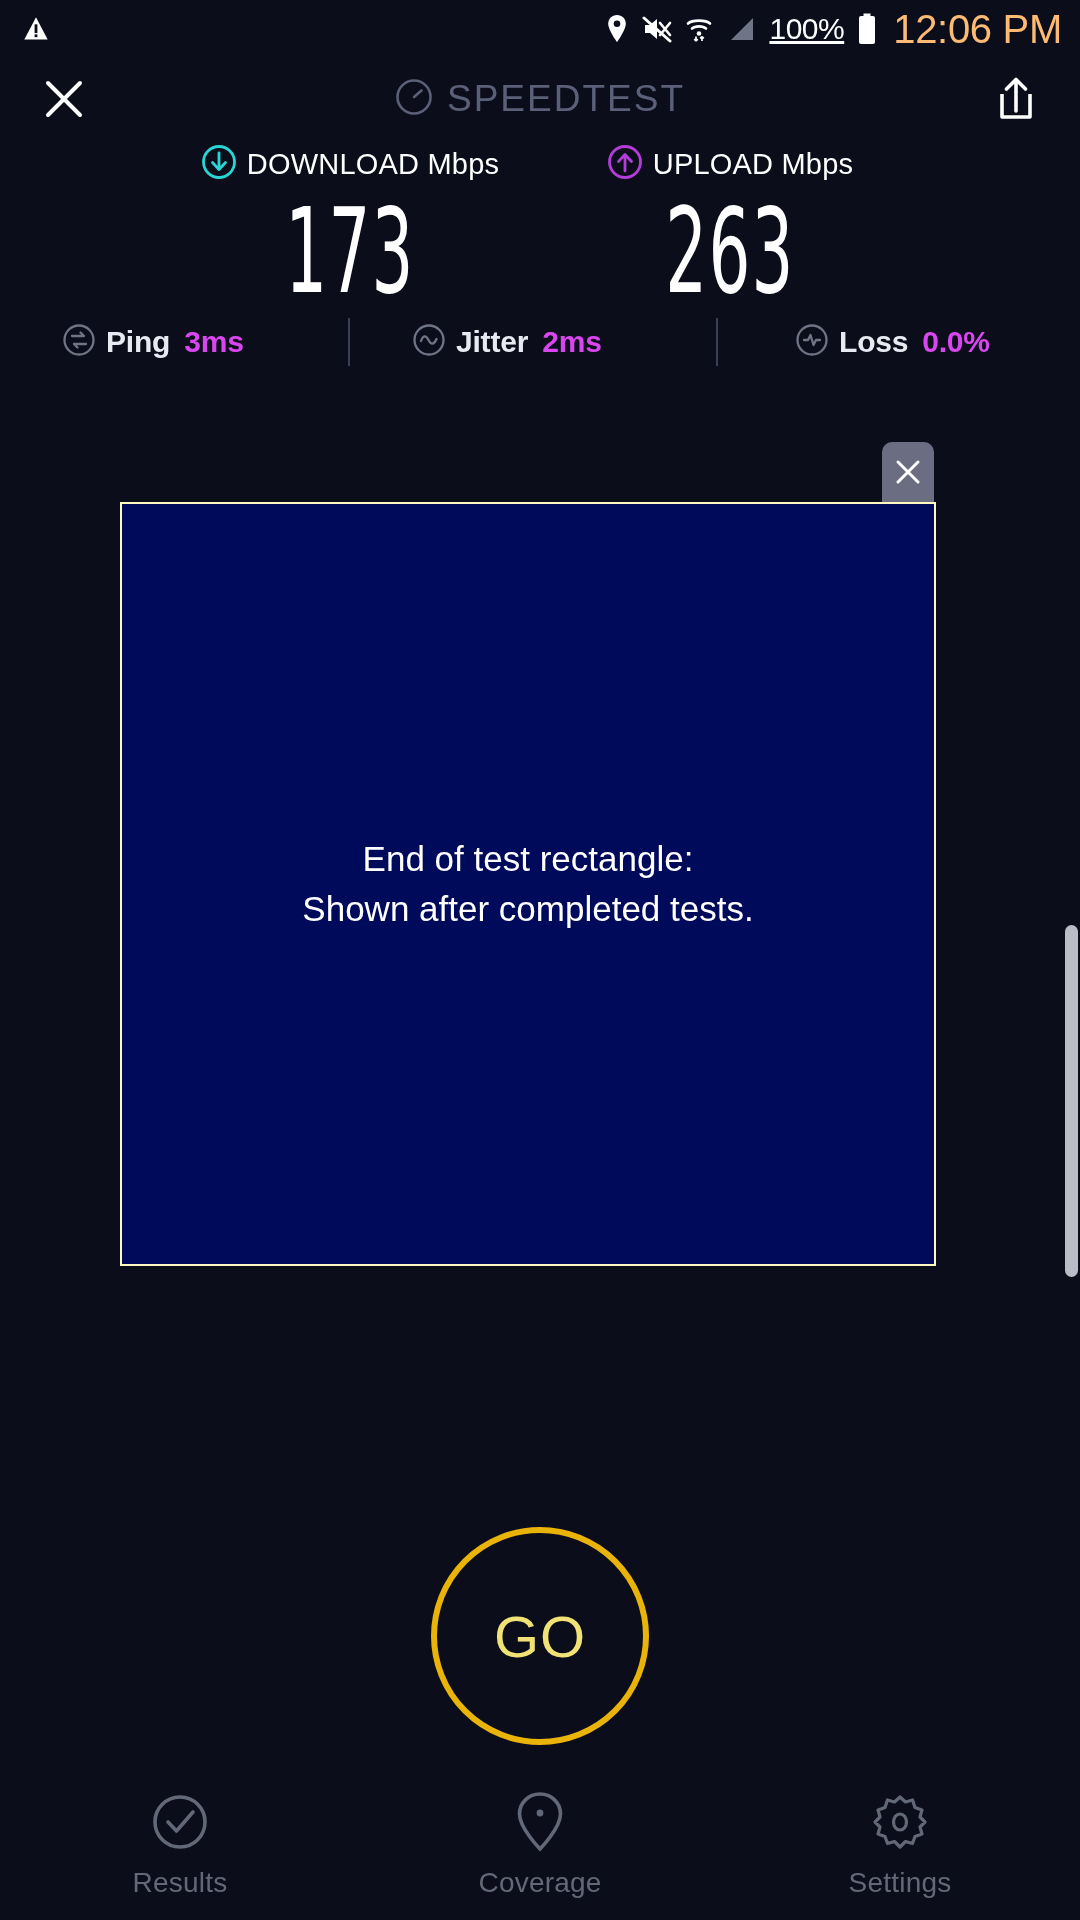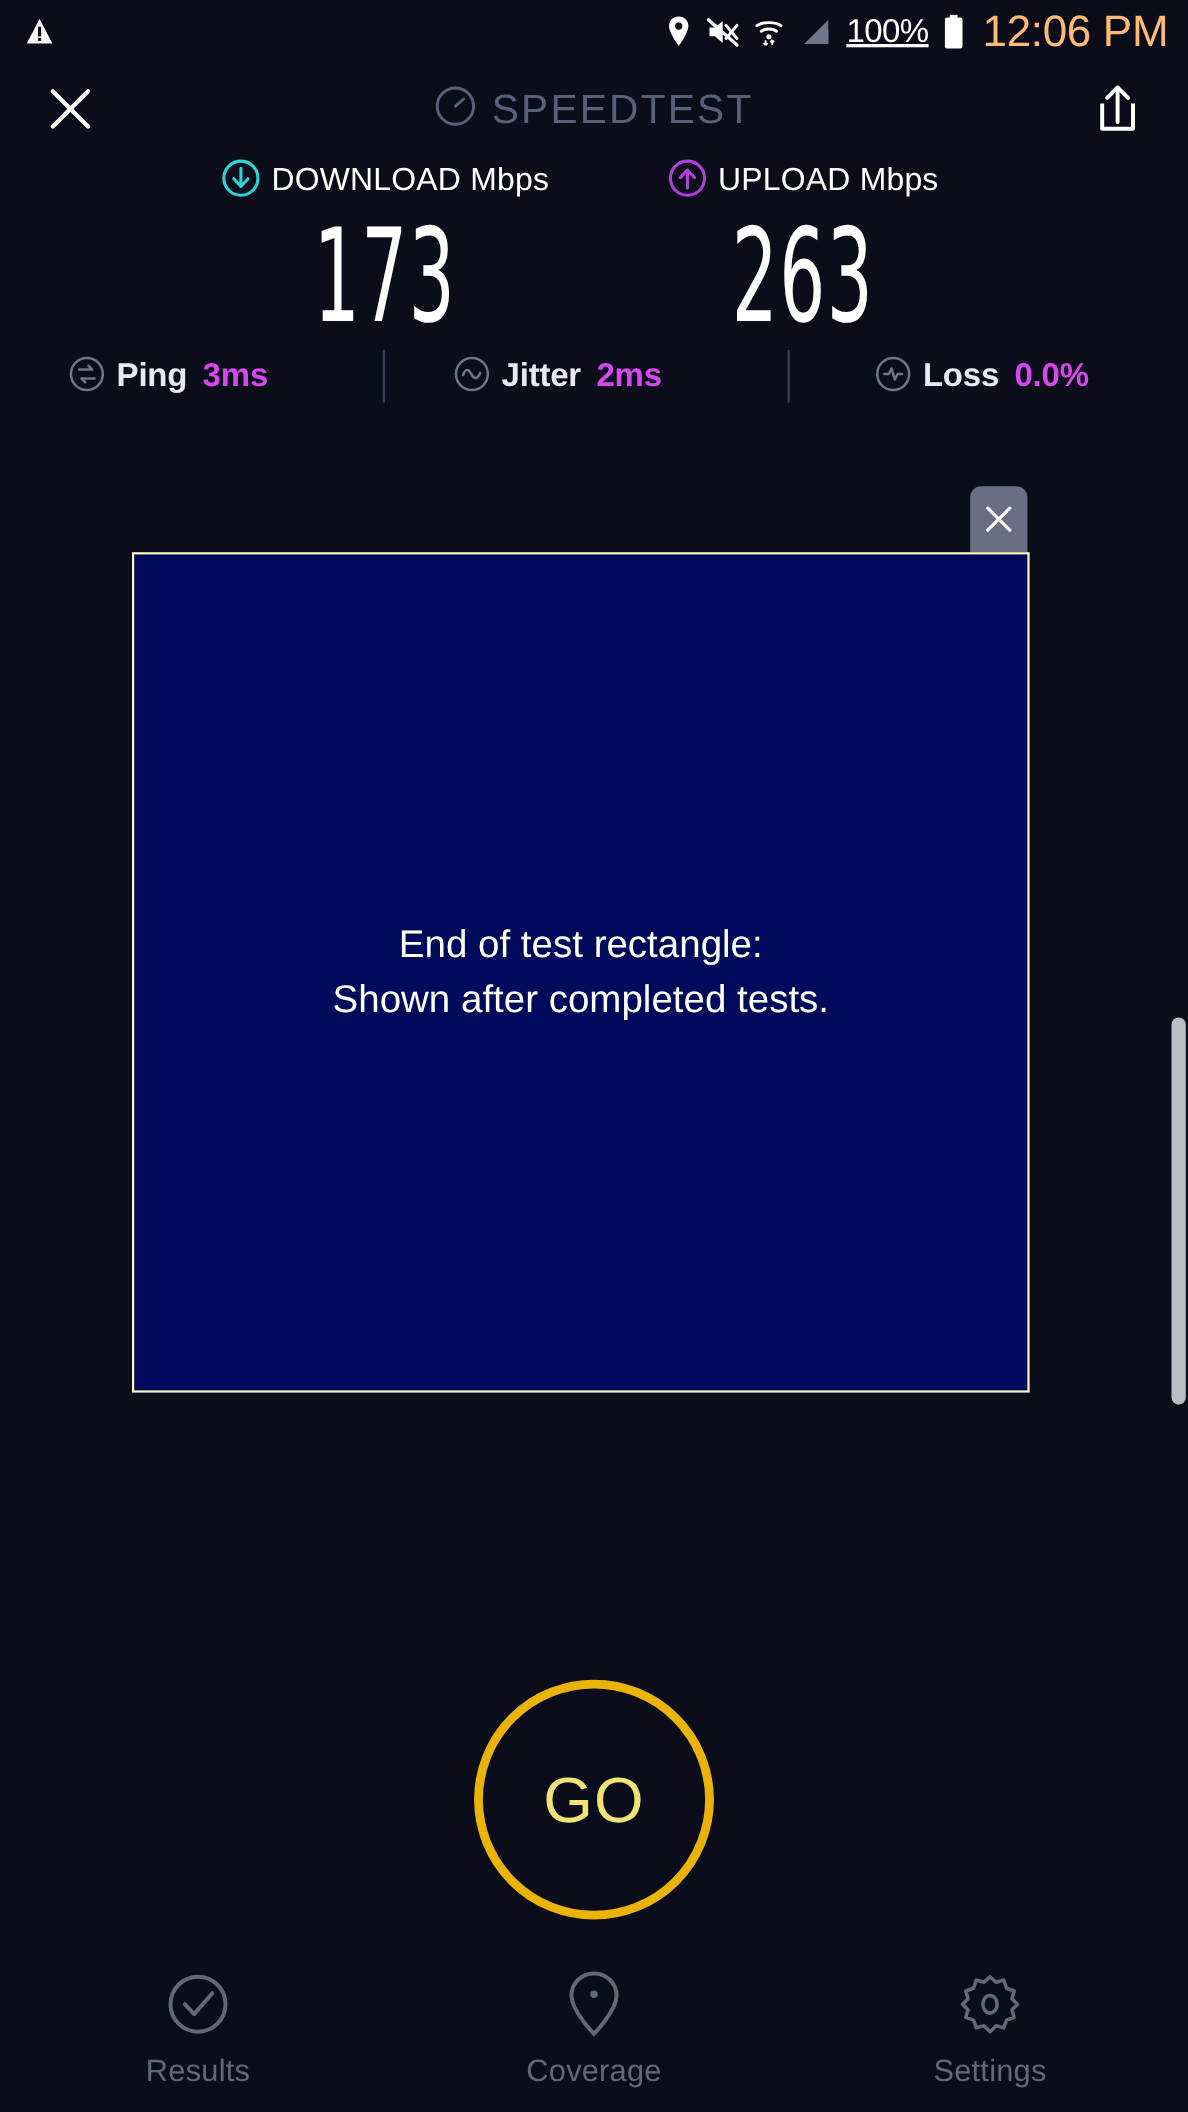--- a/index.html
+++ b/index.html
@@ -173,21 +173,21 @@
     border-radius: 7px;
     cursor: pointer;
   }
 
   
   .go-btn {
     position: absolute;
     left: 50%; top: 1527px;
     transform: translateX(-50%);
     width: 218px; height: 218px;
-    border: 8px solid #eab308;
+    border: 6px solid #eab308;
     border-radius: 50%;
     display: flex; align-items: center; justify-content: center;
     cursor: pointer;
     background: transparent;
   }
   .go-label {
     font-size: 58px;
     color: #f0e275;
     letter-spacing: 1px;
     font-weight: 400;

